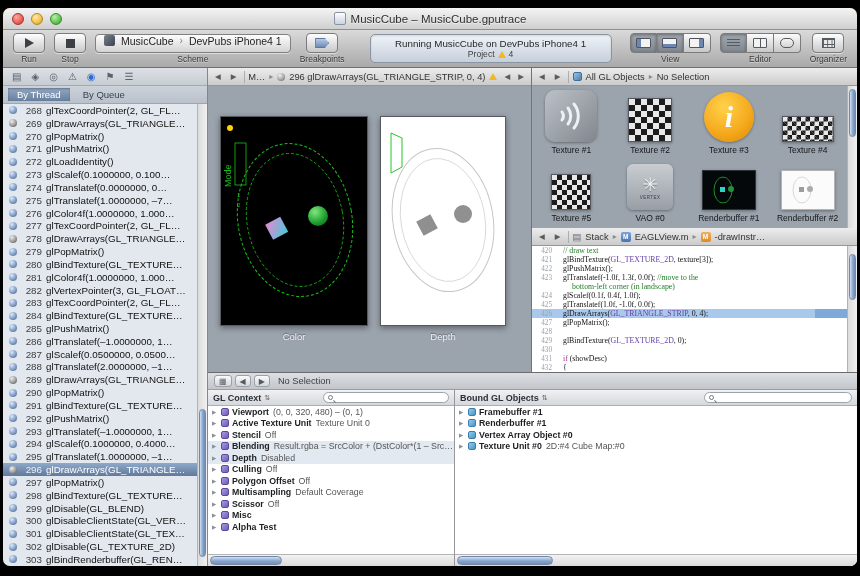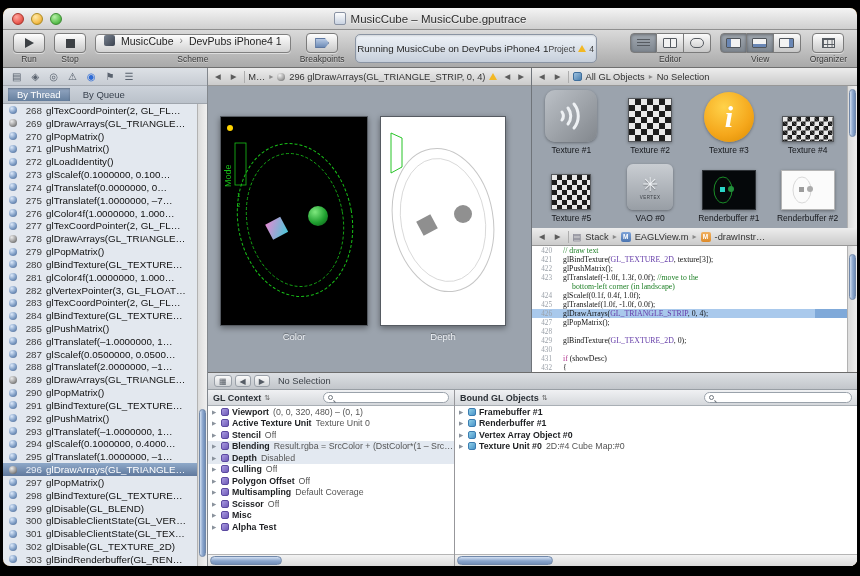--- a/index.html
+++ b/index.html
@@ -22,21 +22,21 @@
   .toolbar{position:absolute;left:0;top:22px;right:0;height:38px;background:linear-gradient(#dadada,#a9a9a9);border-bottom:1px solid #6f6f6f;display:flex;align-items:center;padding:0 10px;gap:9px}
   .tb-item{display:flex;flex-direction:column;align-items:center;gap:1px}
   .tb-btn{height:20px;min-width:32px;border-radius:4px;border:1px solid #7b7b7b;background:linear-gradient(#fefefe,#c8c8c8);display:flex;align-items:center;justify-content:center;padding:0 6px;box-shadow:0 1px 0 rgba(255,255,255,.5)}
   .tb-label{font-size:8.5px;color:#383838;text-shadow:0 1px 0 rgba(255,255,255,.45)}
   .play-icon{width:0;height:0;border-left:9px solid #3c4044;border-top:5px solid transparent;border-bottom:5px solid transparent}
   .stop-icon{width:9px;height:9px;background:#3c4044}
   .scheme{height:19px;border:1px solid #808080;border-radius:4px;background:linear-gradient(#fdfdfd,#d3d3d3);display:flex;align-items:flex-start;font-size:10.5px;color:#1e1e1e;padding:0 8px;gap:6px;box-shadow:0 1px 0 rgba(255,255,255,.5);white-space:nowrap}
   .app-ico{width:11px;height:11px;border-radius:2px;background:linear-gradient(135deg,#76markdown,#3c4350);background:linear-gradient(135deg,#78828f,#3c4350)}
   .chev{color:#808080;font-size:10px}
   .bp-icon{width:14px;height:10px;background:linear-gradient(#b7c9e4,#6e8cb7);border:1px solid #5d77a0;clip-path:polygon(0 0,70% 0,100% 50%,70% 100%,0 100%)}
-  .status{width:242px;height:29px;border-radius:5px;border:1px solid #8a94a3;background:linear-gradient(#eff3f8,#c6cfdb);display:flex;flex-direction:row;align-items:center;justify-content:center;margin-left:1px;box-shadow:inset 0 1px 2px rgba(0,0,0,.12)}
+  .status{width:242px;height:29px;border-radius:5px;border:1px solid #8a94a3;background:linear-gradient(#eff3f8,#c6cfdb);display:flex;flex-direction:column;align-items:center;justify-content:center;margin-left:16px;box-shadow:inset 0 1px 2px rgba(0,0,0,.12)}
   .status-l1{font-size:9.8px;color:#272727}
   .status-l2{display:flex;align-items:center;gap:3px;font-size:8.6px;color:#3f3f3f}
   .warn-tri{width:0;height:0;border-left:5px solid transparent;border-right:5px solid transparent;border-bottom:9px solid #f2b824;position:relative}
   .warn-tri.small{border-left-width:4px;border-right-width:4px;border-bottom-width:7.5px}
   .spacer{flex:1}
   .seg-group{display:flex}
   .seg-btn{width:27px;height:20px;border:1px solid #7b7b7b;border-left-width:0;background:linear-gradient(#fbfbfb,#c7c7c7);display:flex;align-items:center;justify-content:center;padding:0}
   .seg-btn:first-child{border-left-width:1px;border-radius:4px 0 0 4px}
   .seg-btn:last-child{border-radius:0 4px 4px 0}
   .seg-btn.active{background:linear-gradient(#a2a9b1,#7e868f);box-shadow:inset 0 1px 3px rgba(0,0,0,.35)}
@@ -205,52 +205,52 @@
       <div class="status-l2">
         <span>Project</span>
         <span class="warn-tri small"></span>
         <span>4</span>
       </div>
     </div>
     <div class="spacer"></div>
     <div class="tb-item">
       <div class="seg-group">
         <button class="seg-btn active">
-            <span class="ico-lines"></span>
-          </button>
-        <button class="seg-btn">
-            <span class="ico-split">
-              <i></i>
-            </span>
-          </button>
-        <button class="seg-btn">
-            <span class="ico-vers"></span>
-          </button>
-      </div>
-      <span class="tb-label">Editor</span>
-    </div>
-    <div class="tb-item">
-      <div class="seg-group">
-        <button class="seg-btn active">
             <span class="ico-panel left">
               <i></i>
             </span>
           </button>
         <button class="seg-btn active">
             <span class="ico-panel bottom">
               <i></i>
             </span>
           </button>
         <button class="seg-btn">
             <span class="ico-panel right">
               <i></i>
             </span>
           </button>
       </div>
       <span class="tb-label">View</span>
+    </div>
+    <div class="tb-item">
+      <div class="seg-group">
+        <button class="seg-btn active">
+            <span class="ico-lines"></span>
+          </button>
+        <button class="seg-btn">
+            <span class="ico-split">
+              <i></i>
+            </span>
+          </button>
+        <button class="seg-btn">
+            <span class="ico-vers"></span>
+          </button>
+      </div>
+      <span class="tb-label">Editor</span>
     </div>
     <div class="tb-item">
       <button class="tb-btn">
           <span class="ico-grid"></span>
         </button>
       <span class="tb-label">Organizer</span>
     </div>
   </div>
 
   <div class="sidebar">

